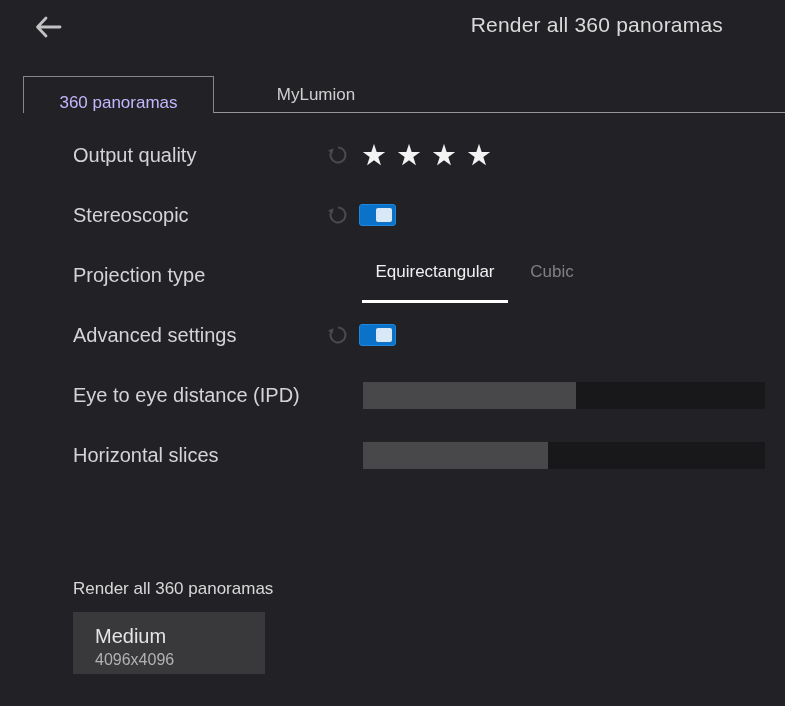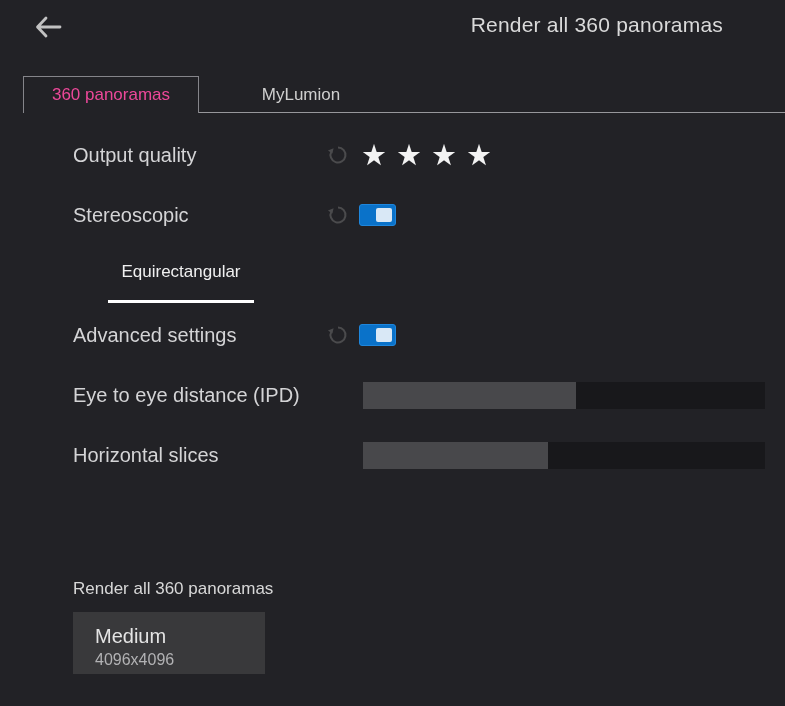--- a/index.html
+++ b/index.html
@@ -20,22 +20,23 @@
   }
 
   
   .tabbar { position:absolute; top:76px; left:0; right:0; height:37px; display:flex; }
   .tab-spacer { width:23px; }
   .tab {
     height:37px; display:flex; align-items:center; justify-content:center;
     font-size:17px; cursor:pointer;
   }
   .tab.active {
-    width:176px; border:1px solid #85858a; border-bottom:none;
-    color:#ec4899;
+    width:191px; border:1px solid #85858a; border-bottom:none;
+    color:#c4b5fd;
+    align-items:flex-end;
   }
   .tab.inactive { width:204px; color:#cfcfcf; }
   .tab-rest { flex:1; border-bottom:1px solid #97979b; display:flex; }
   .tab-rest .tab.inactive { border-bottom:none; }
 
   
   .rows { position:absolute; top:125px; left:73px; right:0; }
   .row { height:60px; display:flex; align-items:center; }
   .row-label { width:254px; font-size:20px; color:#d4d4d6; }
   .control { display:flex; align-items:center; }
@@ -116,22 +117,24 @@
           <path d="M11 3.5 a7.5 7.5 0 1 1 -6.6 3.9" fill="none" stroke="#4b4b4d" stroke-width="2"></path>
           <path d="M5.4 9.6 L0.9 6.4 L6.6 4.3 Z" fill="#4b4b4d"></path>
         </svg>
         <div class="toggle">
           <div class="toggle-knob"></div>
         </div>
       </div>
     </div>
 
     <div class="row">
+      <div class="row-label">Projection type</div>
       <div class="proj">
         <div class="proj-item active">Equirectangular</div>
+        <div class="proj-item inactive">Cubic</div>
       </div>
     </div>
 
     <div class="row">
       <div class="row-label">Advanced settings</div>
       <div class="control">
         <svg class="reset-icon" viewBox="0 0 22 22">
           <path d="M11 3.5 a7.5 7.5 0 1 1 -6.6 3.9" fill="none" stroke="#4b4b4d" stroke-width="2"></path>
           <path d="M5.4 9.6 L0.9 6.4 L6.6 4.3 Z" fill="#4b4b4d"></path>
         </svg>

